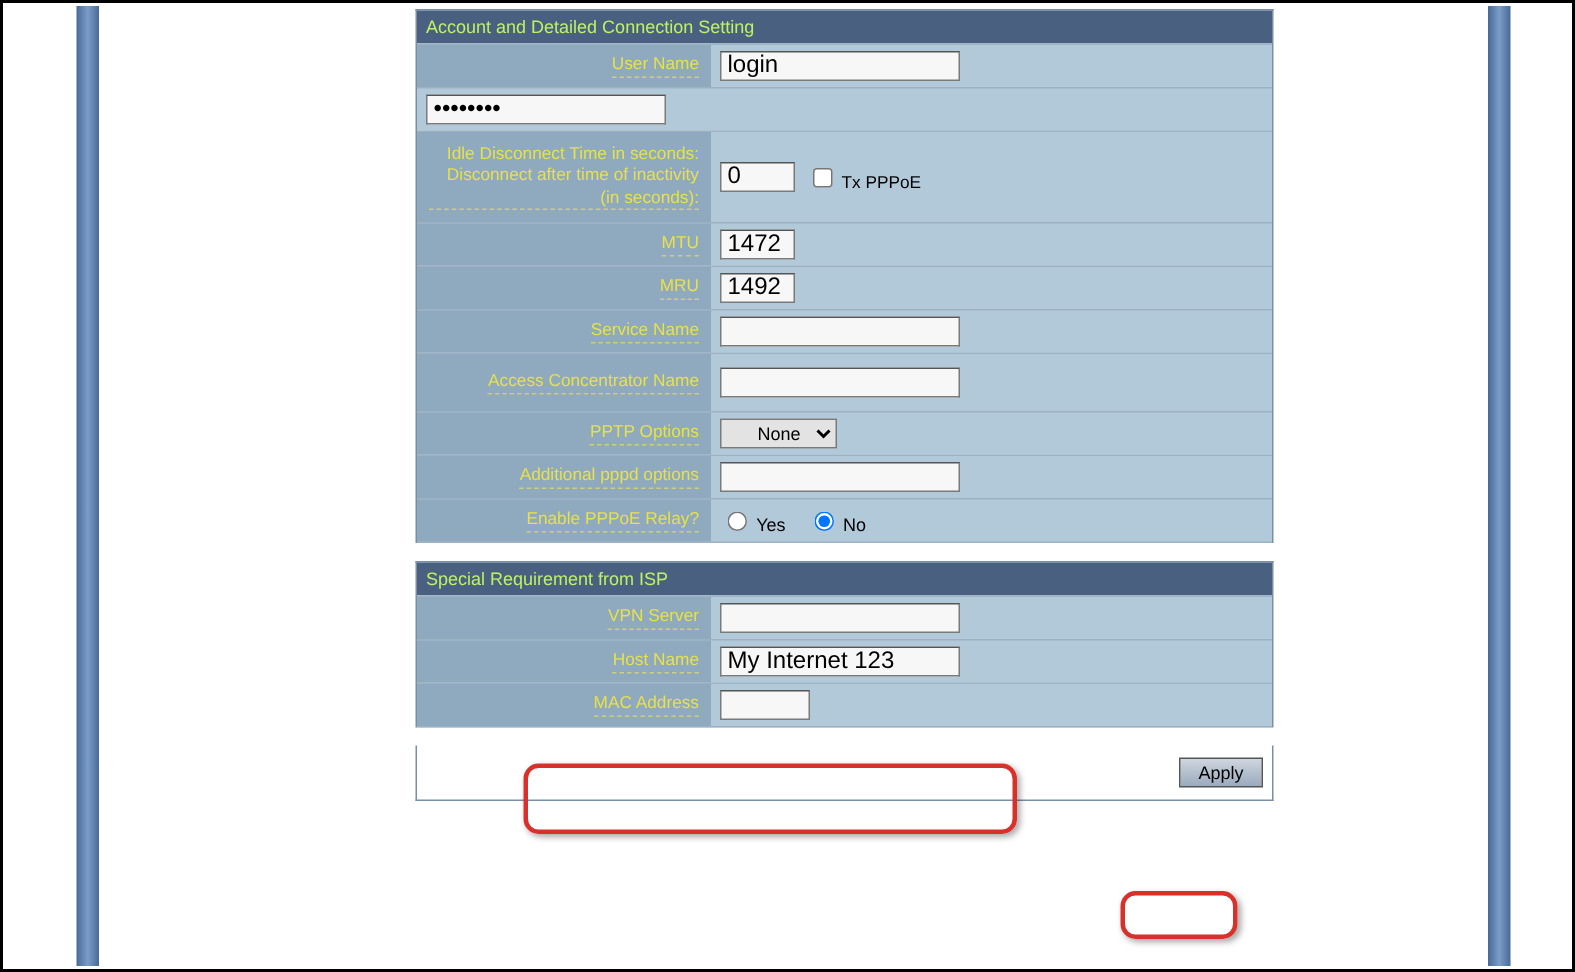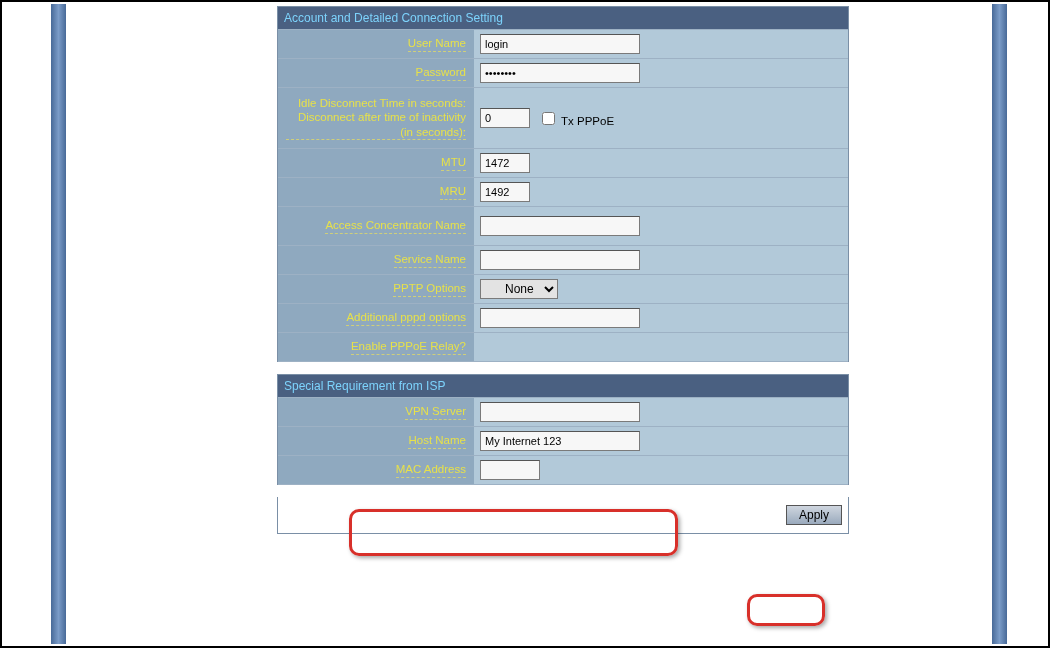--- a/index.html
+++ b/index.html
@@ -41,21 +41,21 @@
   
   .section {
     border: 1px solid #7a8fa6;
     border-bottom: none;
     margin-bottom: 12px;
   }
   .section:last-of-type { border-bottom: 1px solid #7a8fa6; }
 
   .section-header {
     background: #4a6081;
-    color: #7dd3fc;
+    color: #bef264;
     padding: 4px 6px;
     font-size: 12px;
   }
 
   .row {
     display: flex;
     align-items: flex-end;
     border-top: 1px solid #9db1c4;
     background: #b2c9d9;
   }
@@ -82,21 +82,21 @@
     flex: 1;
     padding: 3px 6px;
     display: flex;
     align-items: center;
     gap: 8px;
     min-height: 28px;
   }
 
   input[type="text"], input[type="password"] {
     font-family: Arial, Helvetica, sans-serif;
-    font-size: 11px;
+    font-size: 16px;
     padding: 2px 4px;
     border: 1px solid #7a7a7a;
     border-top-color: #555;
     background: #f7f7f7;
     height: 20px;
   }
   .w-wide { width: 160px; }
   .w-narrow { width: 50px; }
 
   select {
@@ -162,23 +162,20 @@
       <div class="row">
         <div class="label-cell">
             <span>User Name</span>
           </div>
         <div class="value-cell">
           <input type="text" class="w-wide" value="login" style="">
         </div>
       </div>
 
       <div class="row">
-        <div class="label-cell">
-            <span>Password</span>
-          </div>
         <div class="value-cell">
           <input type="text" class="w-wide" value="••••••••" style="">
         </div>
       </div>
 
       <div class="row">
         <div class="label-cell" style="min-height:60px;">
           <span>Idle Disconnect Time in seconds: Disconnect after time of inactivity (in seconds):</span>
         </div>
         <div class="value-cell" style="min-height:60px;">
@@ -202,33 +199,33 @@
       <div class="row">
         <div class="label-cell">
             <span>MRU</span>
           </div>
         <div class="value-cell">
           <input type="text" class="w-narrow" value="1492" style="">
         </div>
       </div>
 
       <div class="row">
+        <div class="label-cell">
+            <span>Service Name</span>
+          </div>
+        <div class="value-cell">
+          <input type="text" class="w-wide" value="" style="">
+        </div>
+      </div>
+
+      <div class="row">
         <div class="label-cell" style="min-height:38px;">
           <span>Access Concentrator Name</span>
         </div>
         <div class="value-cell" style="min-height:38px;">
-          <input type="text" class="w-wide" value="" style="">
-        </div>
-      </div>
-
-      <div class="row">
-        <div class="label-cell">
-            <span>Service Name</span>
-          </div>
-        <div class="value-cell">
           <input type="text" class="w-wide" value="" style="">
         </div>
       </div>
 
       <div class="row">
         <div class="label-cell">
             <span>PPTP Options</span>
           </div>
         <div class="value-cell">
           <select style="width:78px;">
@@ -243,20 +240,30 @@
           </div>
         <div class="value-cell">
           <input type="text" class="w-wide" value="" style="">
         </div>
       </div>
 
       <div class="row" style="border-bottom:1px solid #9db1c4;">
         <div class="label-cell">
             <span>Enable PPPoE Relay?</span>
           </div>
+        <div class="value-cell radio-group">
+          <label>
+            <input type="radio" name="pppoe_relay" style="">
+            <span>Yes</span>
+          </label>
+          <label>
+            <input type="radio" name="pppoe_relay" checked="" style="">
+            <span>No</span>
+          </label>
+        </div>
       </div>
     </div>
 
     <div class="section">
       <div class="section-header">Special Requirement from ISP</div>
 
       <div class="row">
         <div class="label-cell">
             <span>VPN Server</span>
           </div>

